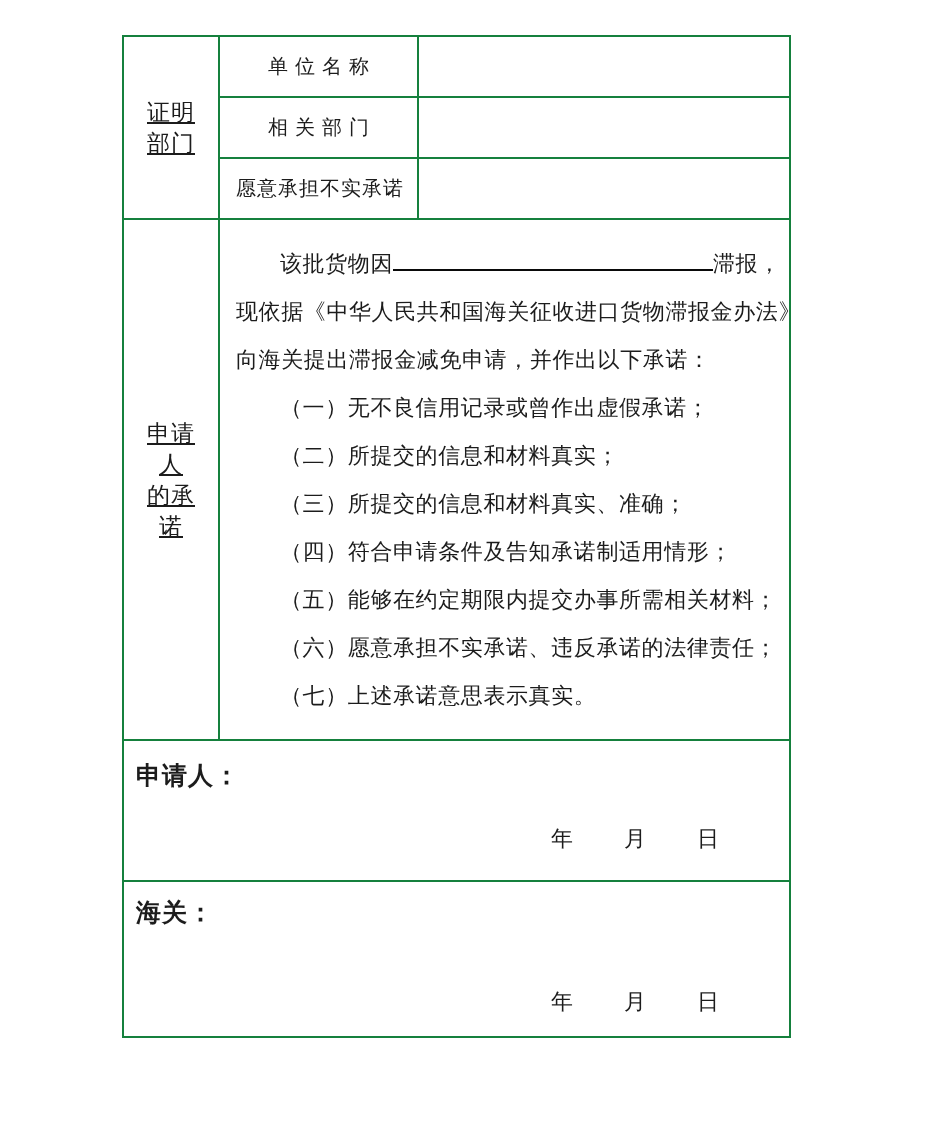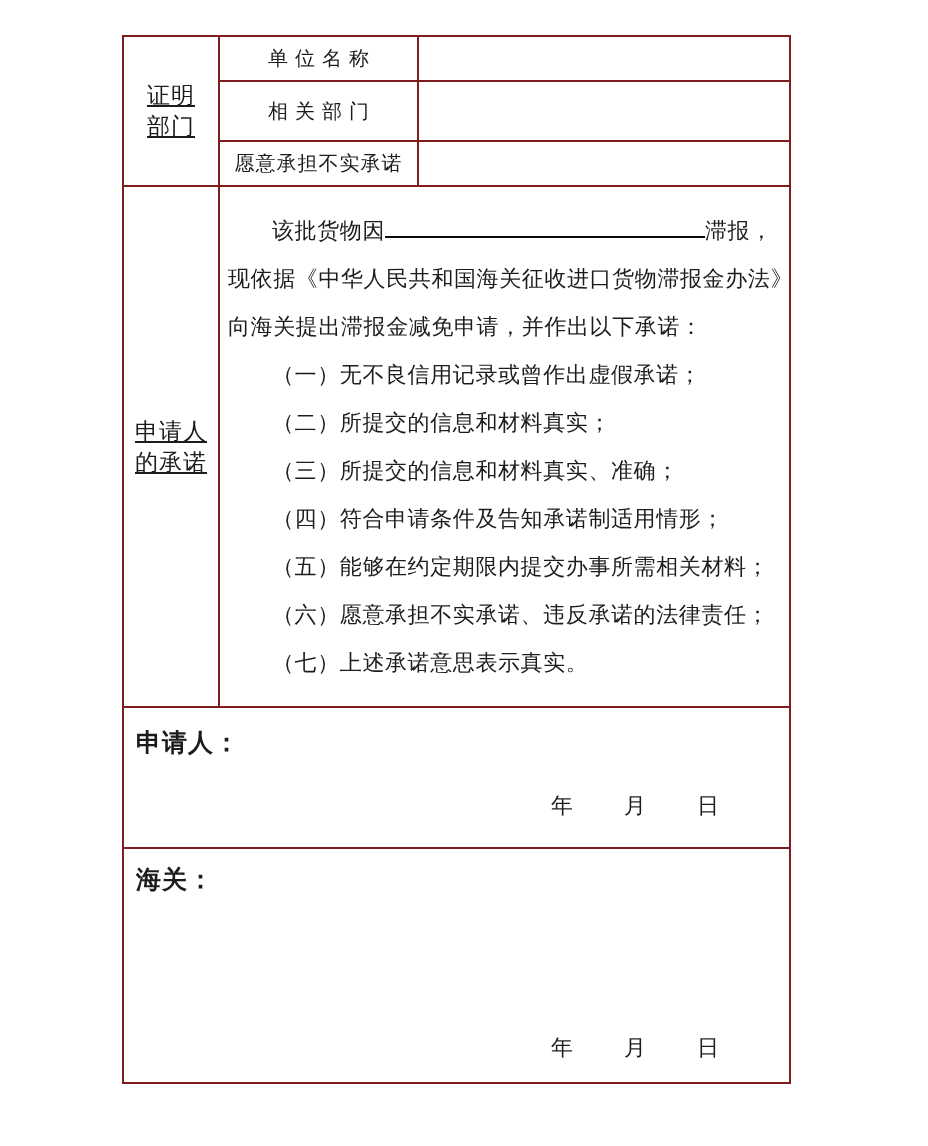--- a/index.html
+++ b/index.html
@@ -25,31 +25,31 @@
     left: 122px;
     top: 35px;
     width: 667px;
     border-collapse: collapse;
     table-layout: fixed;
   }
   table.form col.c1 { width: 96px; }
   table.form col.c2 { width: 199px; }
   table.form col.c3 { width: 372px; }
   table.form th, table.form td {
-    border: 2px solid #7f1d1d;
-    padding: 8px;
+    border: 2px solid #15803d;
+    padding: 16px;
     vertical-align: middle;
     font-weight: normal;
   }
   tr.r1 { height: 45px; }
   tr.r2 { height: 60px; }
   tr.r3 { height: 43px; }
   tr.r4 { height: 521px; }
   tr.r5 { height: 141px; }
-  tr.r6 { height: 235px; }
+  tr.r6 { height: 156px; }
 
   .hdr {
     font-weight: bold;
     font-size: 23px;
     text-align: center;
     line-height: 31px;
     letter-spacing: 1px;
     text-decoration: underline;
   }
   .lbl {

